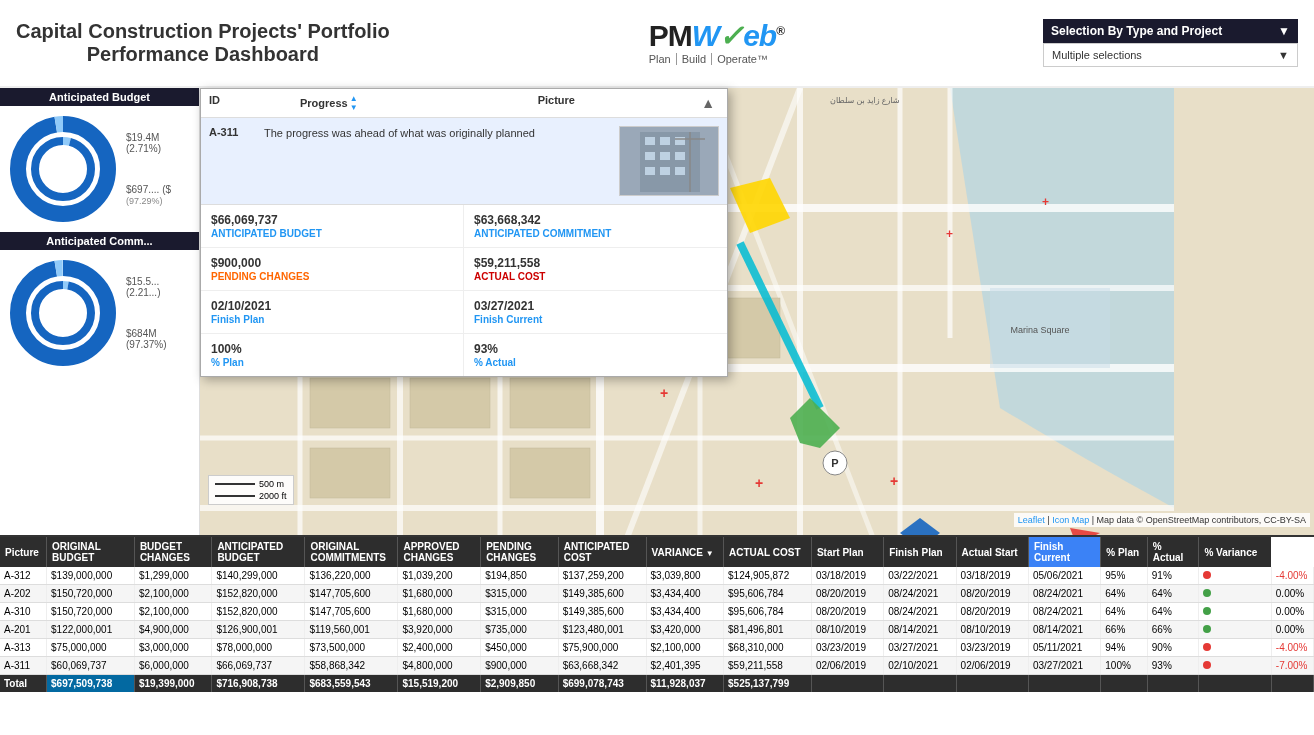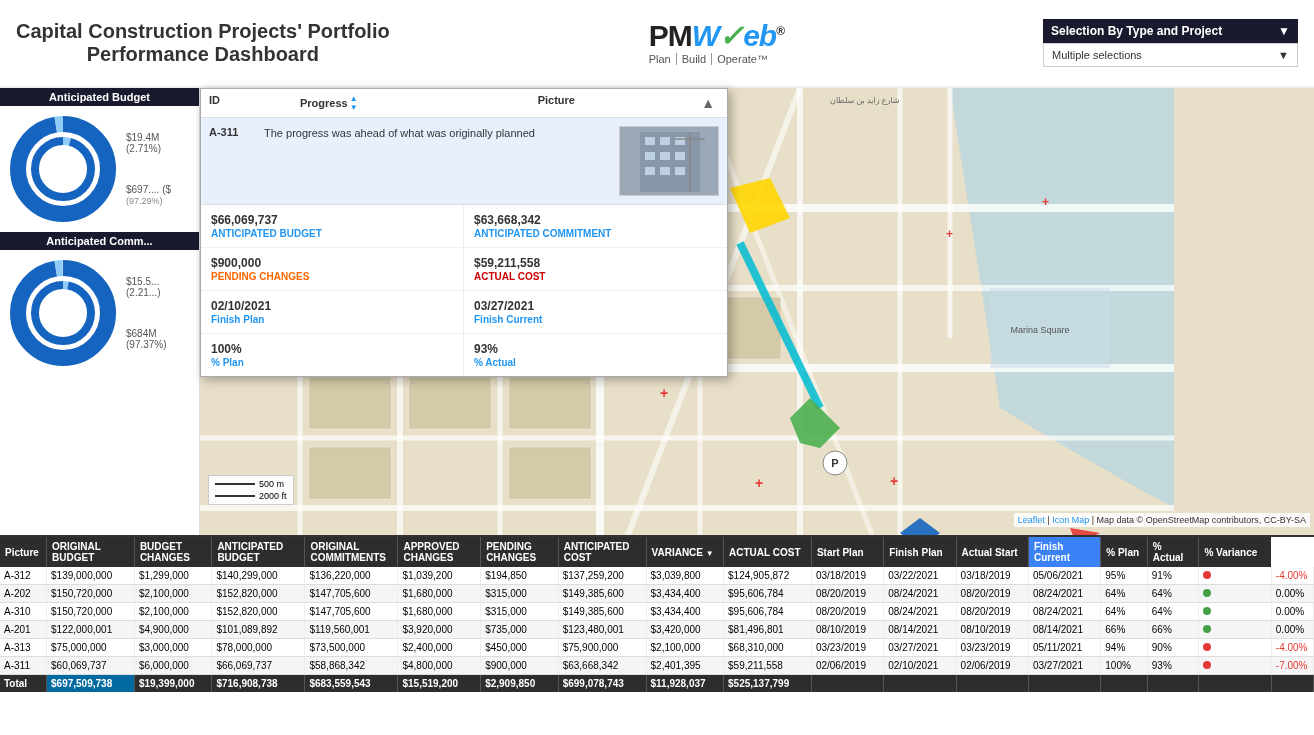--- a/index.html
+++ b/index.html
@@ -331,21 +331,21 @@
             <td style="padding: 3px 4px; border-bottom: 1px solid rgb(221, 221, 221); border-right: 1px solid rgb(238, 238, 238);">08/24/2021</td>
             <td style="padding: 3px 4px; border-bottom: 1px solid rgb(221, 221, 221); border-right: 1px solid rgb(238, 238, 238);">64%</td>
             <td style="padding: 3px 4px; border-bottom: 1px solid rgb(221, 221, 221); border-right: 1px solid rgb(238, 238, 238);">64%</td>
             <td style="padding: 3px 4px; border-bottom: 1px solid rgb(221, 221, 221); border-right: 1px solid rgb(238, 238, 238);"><span style="display: inline-block; width: 8px; height: 8px; border-radius: 50%; background: rgb(67, 160, 71);"></span></td>
             <td style="padding: 3px 4px; border-bottom: 1px solid rgb(221, 221, 221); border-right: 1px solid rgb(238, 238, 238);">0.00%</td>
           </tr>
           <tr style="background: rgb(245, 245, 245);">
             <td style="padding: 3px 4px; border-bottom: 1px solid rgb(221, 221, 221); border-right: 1px solid rgb(238, 238, 238);">A-201</td>
             <td style="padding: 3px 4px; border-bottom: 1px solid rgb(221, 221, 221); border-right: 1px solid rgb(238, 238, 238);">$122,000,001</td>
             <td style="padding: 3px 4px; border-bottom: 1px solid rgb(221, 221, 221); border-right: 1px solid rgb(238, 238, 238);">$4,900,000</td>
-            <td style="padding: 3px 4px; border-bottom: 1px solid rgb(221, 221, 221); border-right: 1px solid rgb(238, 238, 238);">$101,089,892</td>
+            <td style="padding: 3px 4px; border-bottom: 1px solid rgb(221, 221, 221); border-right: 1px solid rgb(238, 238, 238);">$126,900,001</td>
             <td style="padding: 3px 4px; border-bottom: 1px solid rgb(221, 221, 221); border-right: 1px solid rgb(238, 238, 238);">$119,560,001</td>
             <td style="padding: 3px 4px; border-bottom: 1px solid rgb(221, 221, 221); border-right: 1px solid rgb(238, 238, 238);">$3,920,000</td>
             <td style="padding: 3px 4px; border-bottom: 1px solid rgb(221, 221, 221); border-right: 1px solid rgb(238, 238, 238);">$735,000</td>
             <td style="padding: 3px 4px; border-bottom: 1px solid rgb(221, 221, 221); border-right: 1px solid rgb(238, 238, 238);">$123,480,001</td>
             <td style="padding: 3px 4px; border-bottom: 1px solid rgb(221, 221, 221); border-right: 1px solid rgb(238, 238, 238);">$3,420,000</td>
             <td style="padding: 3px 4px; border-bottom: 1px solid rgb(221, 221, 221); border-right: 1px solid rgb(238, 238, 238);">$81,496,801</td>
             <td style="padding: 3px 4px; border-bottom: 1px solid rgb(221, 221, 221); border-right: 1px solid rgb(238, 238, 238);">08/10/2019</td>
             <td style="padding: 3px 4px; border-bottom: 1px solid rgb(221, 221, 221); border-right: 1px solid rgb(238, 238, 238);">08/14/2021</td>
             <td style="padding: 3px 4px; border-bottom: 1px solid rgb(221, 221, 221); border-right: 1px solid rgb(238, 238, 238);">08/10/2019</td>
             <td style="padding: 3px 4px; border-bottom: 1px solid rgb(221, 221, 221); border-right: 1px solid rgb(238, 238, 238);">08/14/2021</td>

